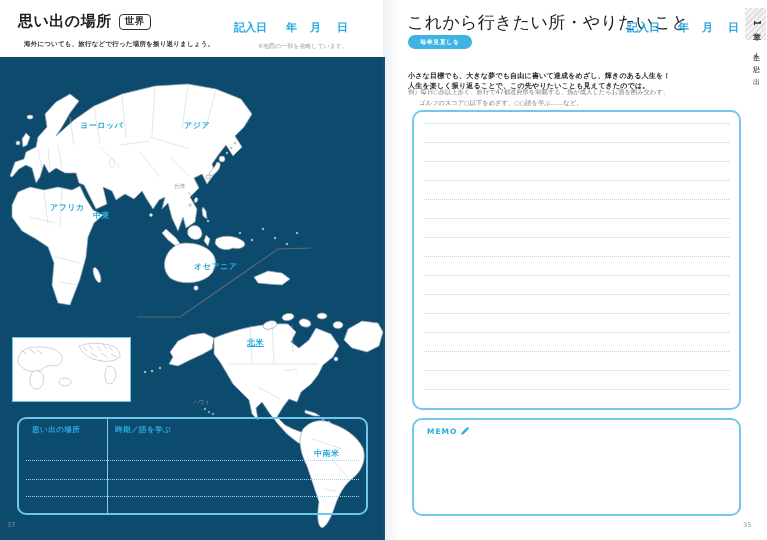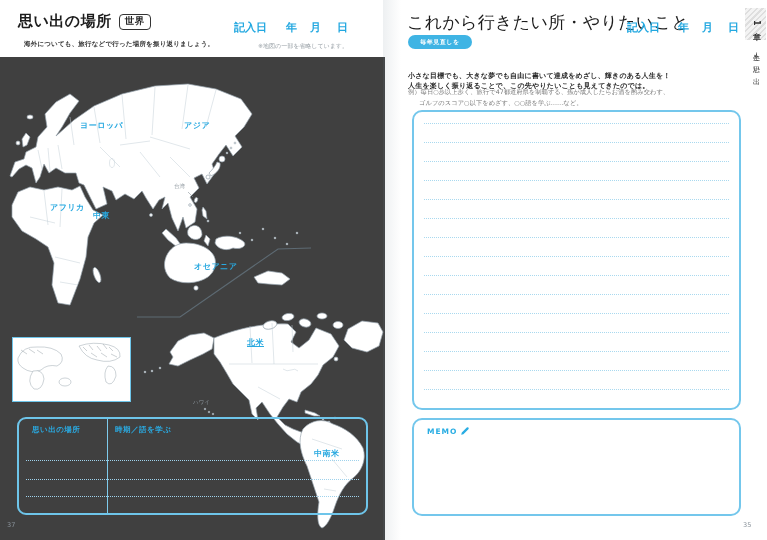--- a/index.html
+++ b/index.html
@@ -1,21 +1,21 @@
 <!DOCTYPE html>
 <html><head>
 <meta charset="utf-8">
 <style>
   * { margin:0; padding:0; box-sizing:border-box; }
   html,body { width:767px; height:540px; overflow:hidden; }
   body { position:relative; background:#ffffff; font-family:"DejaVu Sans","Liberation Sans",sans-serif; color:#222; }
   .abs { position:absolute; }
 
   
-  .map-panel { left:0; top:57px; width:385px; height:483px; background:#404040; }
+  .map-panel { left:0; top:57px; width:385px; height:483px; background:#0c4a6e; }
   .l-title { left:18px; top:12px; font-size:15px; font-weight:bold; color:#1c1c1c; letter-spacing:.5px; }
   .region-tag { display:inline-block; margin-left:7px; border:1.5px solid #333; border-radius:4px; padding:0 5px 1px; font-size:9.5px; font-weight:bold; position:relative; top:-2px; }
   .l-subtitle { left:24px; top:40px; font-size:6.5px; font-weight:bold; color:#333; letter-spacing:.2px; }
   .date-row span { position:absolute; font-size:11px; font-weight:bold; color:#23a8e0; }
   .l-note { left:258px; top:42px; font-size:6px; color:#98a0a6; }
   .pgnum { font-size:6.5px; color:#8a939b; }
 
   
   .map-lbl { position:absolute; font-size:8px; font-weight:bold; color:#29a9e0; letter-spacing:.5px; }
   .map-lbl.sm { font-size:5.5px; font-weight:normal; color:#8b959c; letter-spacing:0; }

